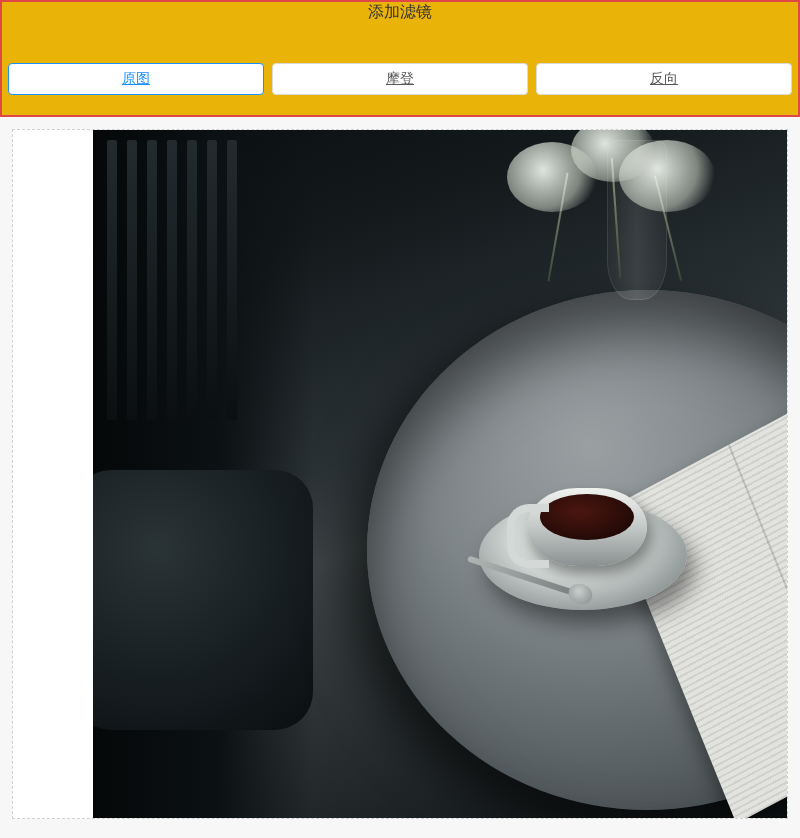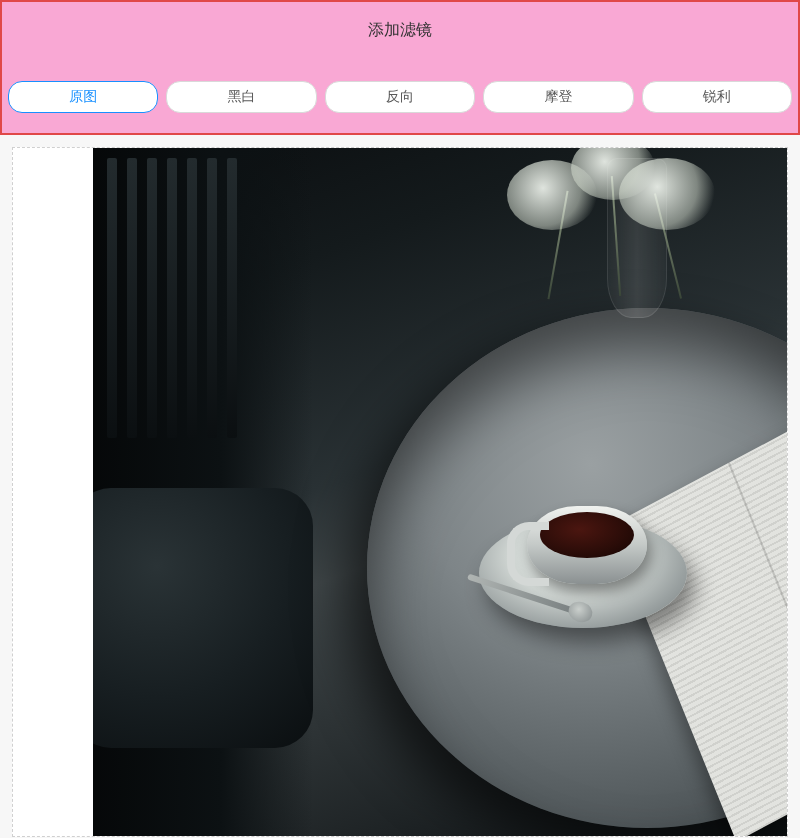--- a/index.html
+++ b/index.html
@@ -9,22 +9,21 @@
     }
     body {
       font-family: -apple-system, BlinkMacSystemFont, "Segoe UI", "PingFang SC", "Microsoft YaHei", sans-serif;
       background: #f7f7f7;
       width: 800px;
       height: 838px;
       overflow: hidden;
     }
     .header-panel {
       border: 2px solid #e04848;
-      background: #f9a8d4;
-      padding-top: 18px;
+      background: #eab308;
       padding-bottom: 20px;
       margin: 0;
     }
     .panel-title {
       text-align: center;
       font-size: 16px;
       color: #333;
       margin-bottom: 40px;
       font-weight: 400;
     }
@@ -37,21 +36,22 @@
       flex: 1;
       height: 32px;
       border: 1px solid #d9d9d9;
       background: #fff;
       font-size: 14px;
       color: #595959;
       cursor: pointer;
       display: flex;
       align-items: center;
       justify-content: center;
-      border-radius: 14px;
+      border-radius: 4px;
+      text-decoration: underline;
     }
     .filter-btn.active {
       border-color: #1890ff;
       color: #1890ff;
     }
     .image-container {
       margin: 12px;
       border: 1px dashed #d0d0d0;
       background: #fff;
       height: 690px;
@@ -231,24 +231,22 @@
       background: #fff;
     }
   </style>
 </head>
 <body>
 
 <div class="header-panel">
   <div class="panel-title">添加滤镜</div>
   <div class="filter-buttons">
     <button class="filter-btn active">原图</button>
-    <button class="filter-btn">黑白</button>
+    <button class="filter-btn">摩登</button>
     <button class="filter-btn">反向</button>
-    <button class="filter-btn">摩登</button>
-    <button class="filter-btn">锐利</button>
   </div>
 </div>
 
 <div class="image-container">
   <div class="left-blank"></div>
   <div class="preview-image">
     <div class="chair-back">
       <div class="slats">
         <span></span>
           <span></span>

